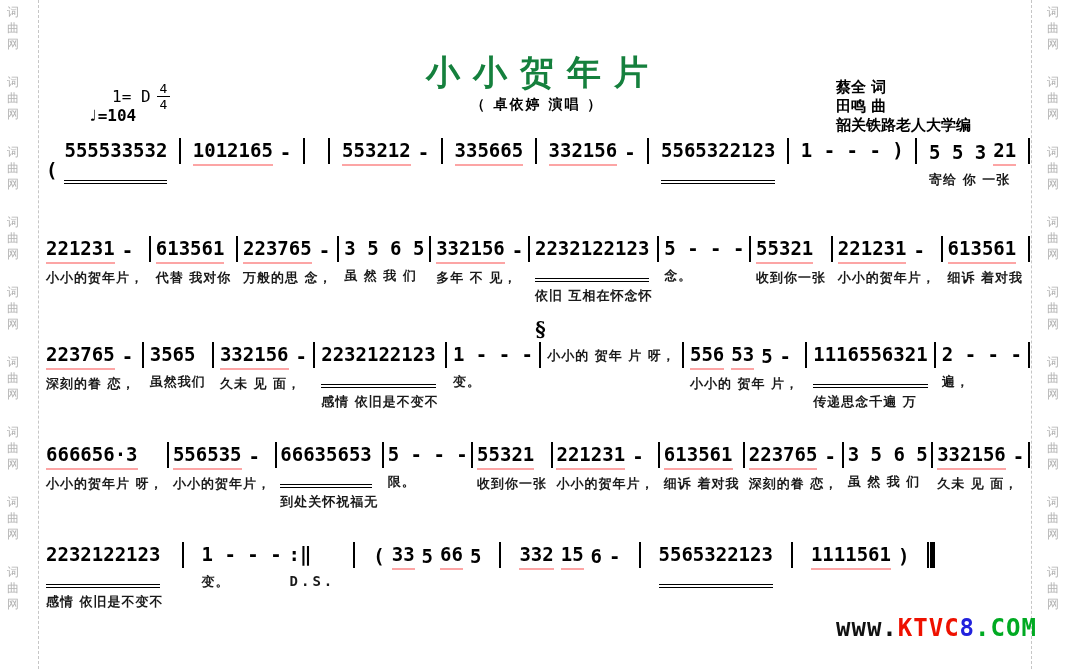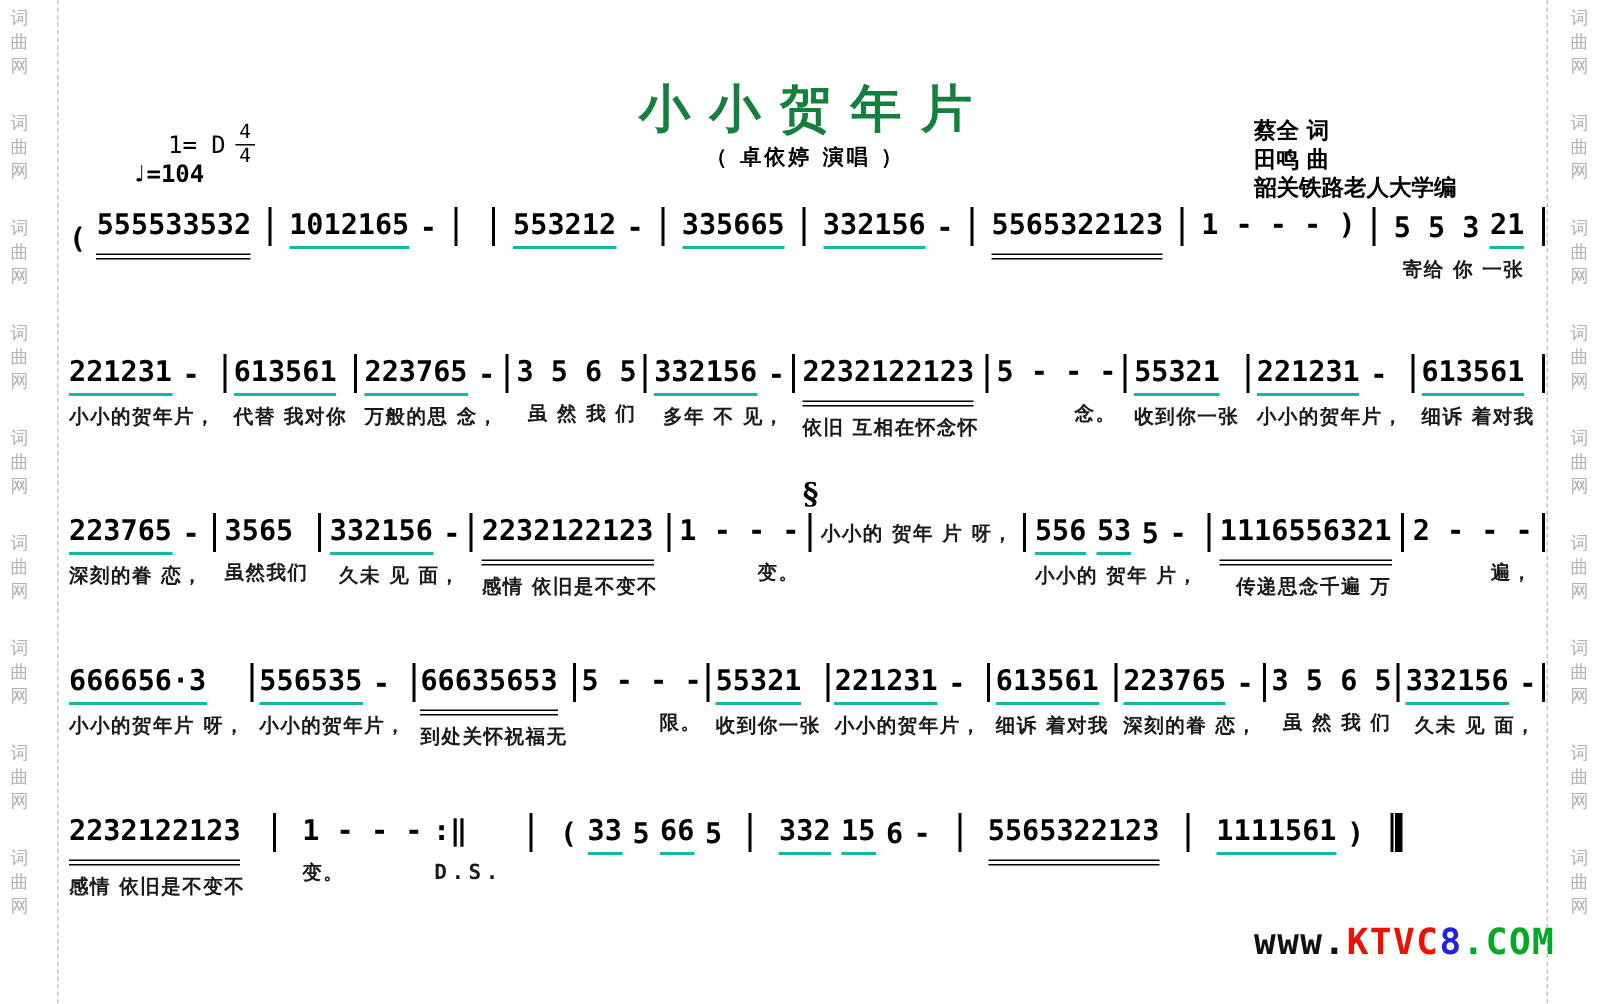--- a/index.html
+++ b/index.html
@@ -52,27 +52,27 @@
     display:flex; justify-content:space-between; align-items:flex-start;
   }
   .sys.compact { width:auto; justify-content:flex-start; gap:18px; }
   .measure { position:relative; display:flex; flex-direction:column; }
   .notes {
     font-family:"DejaVu Sans Mono", monospace; font-weight:bold; font-size:19px;
     line-height:24px; color:#000; white-space:pre; display:flex; align-items:flex-end;
   }
   .grp { white-space:pre; padding-bottom:2px; }
   .grp + .grp { margin-left:7px; }
-  .u1 { border-bottom:2px solid #14b8a6; }
-  .u2 { border-bottom:4px double #000; padding-bottom:7px; }
+  .u1 { border-bottom:2px solid #fca5a5; }
+  .u2 { border-bottom:4px double #000; padding-bottom:18px; }
   .bar { width:2px; height:26px; background:#000; flex:none; }
   .bar-final { width:8px; height:26px; border-left:2px solid #000; border-right:5px solid #000; flex:none; }
   .lyric {
     margin-top:5px; min-height:18px; font-size:13px; font-weight:600;
-    color:#1a1a1a; white-space:pre; letter-spacing:1px;text-align:right;
+    color:#1a1a1a; white-space:pre; letter-spacing:1px;
   }
   .ds { margin-left:60px; font-family:"DejaVu Sans Mono", monospace; font-weight:bold; letter-spacing:3px; font-size:14px; }
   .segno { position:absolute; top:-25px; left:-12px; font-size:20px; font-weight:bold; color:#000; font-family:"DejaVu Serif", serif; }
 
   
   #watermark {
     position:absolute; left:836px; top:614px;
     font-family:"DejaVu Sans Mono", monospace; font-weight:bold; font-size:24px; letter-spacing:1px;
   }
 </style>

